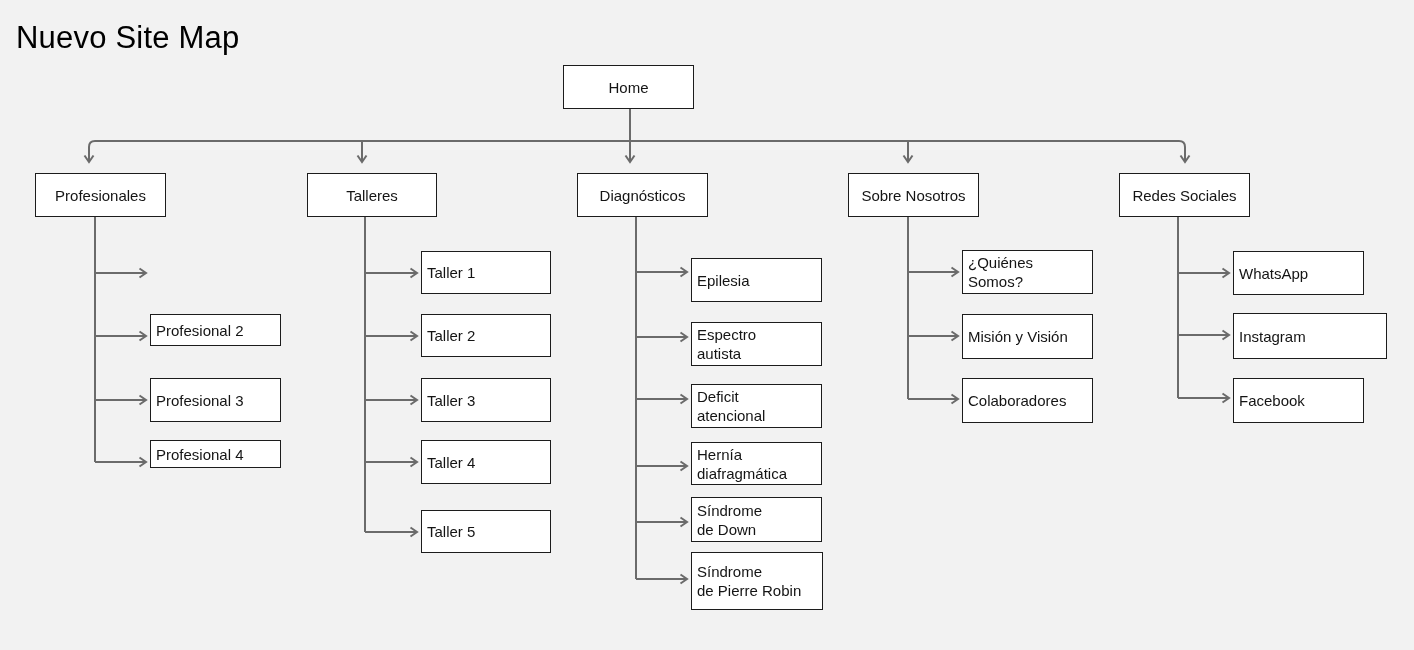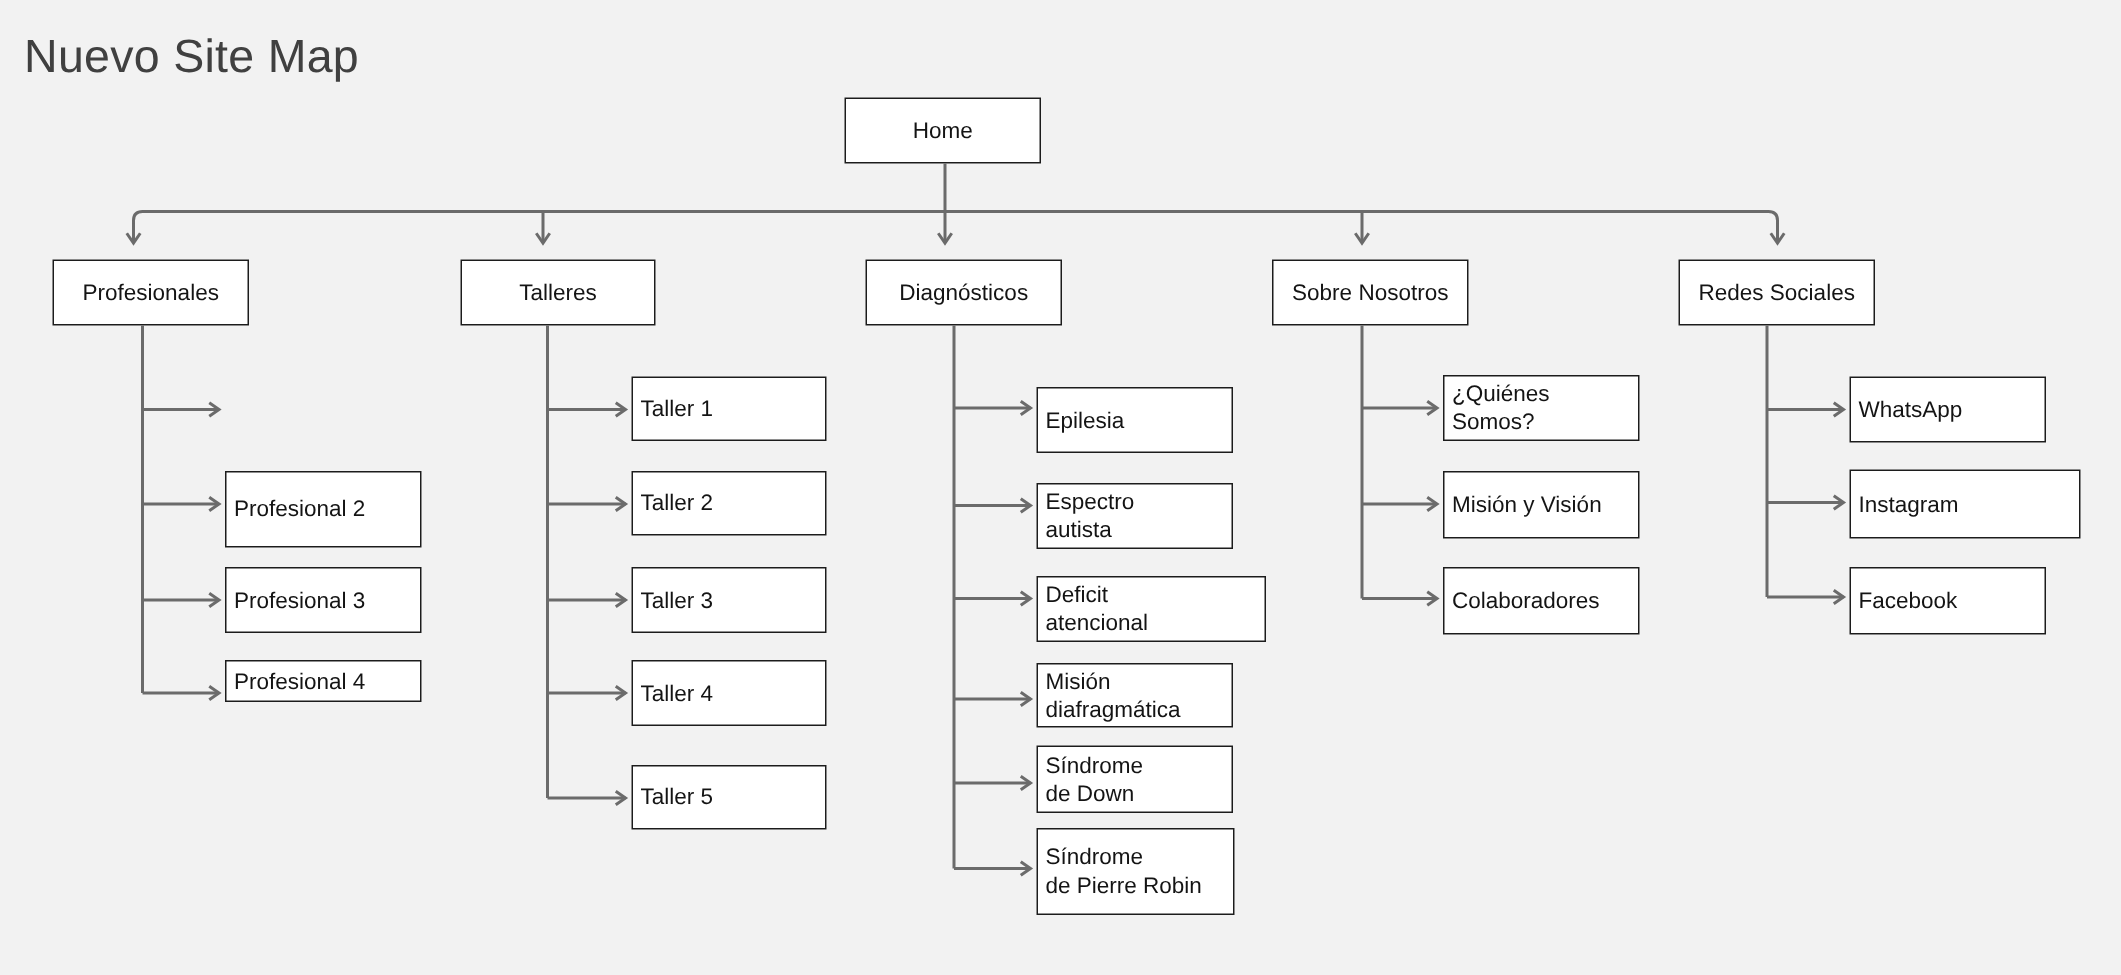--- a/index.html
+++ b/index.html
@@ -7,21 +7,21 @@
     --box_fill:#ffffff;
     --box_border:#1c1c1c;
     --connector:#6b6b6b;
     --text:#141414;
   }
   html,body{margin:0;padding:0;}
   body{background:var(--background);font-family:"Liberation Sans","DejaVu Sans",sans-serif;}
   .canvas{position:relative;width:1414px;height:650px;background:var(--background);overflow:hidden;}
   .page-title{
     position:absolute;left:16px;top:20px;
-    font-size:31px;font-weight:500;color:#404040;
+    font-size:31px;font-weight:500;color:#000000;
     letter-spacing:0.2px;
   }
   svg.wires{position:absolute;left:0;top:0;}
   svg.wires path, svg.wires line{stroke:var(--connector);stroke-width:2;fill:none;}
   #arrow path{stroke:var(--connector);stroke-width:2;fill:none;}
   .node{
     position:absolute;box-sizing:border-box;
     background:var(--box_fill);
     border:1.7px solid var(--box_border);
     color:var(--text);
@@ -87,36 +87,36 @@
   </svg>
 
   <div class="node center" style="left:563px;top:65px;width:131px;height:44px">Home</div>
 
   <div class="node center" style="left:35px;top:173px;width:131px;height:44px">Profesionales</div>
   <div class="node center" style="left:577px;top:173px;width:131px;height:44px">Diagnósticos</div>
   <div class="node center" style="left:307px;top:173px;width:130px;height:44px">Talleres</div>
   <div class="node center" style="left:848px;top:173px;width:131px;height:44px">Sobre Nosotros</div>
   <div class="node center" style="left:1119px;top:173px;width:131px;height:44px">Redes Sociales</div>
 
-  <div class="node" style="left:150px;top:314px;width:131px;height:51px">Profesional 2</div>
+  <div class="node" style="left:150px;top:314px;width:131px;height:32px">Profesional 2</div>
   <div class="node" style="left:150px;top:378px;width:131px;height:44px">Profesional 3</div>
   <div class="node" style="left:150px;top:440px;width:131px;height:28px">Profesional 4</div>
 
   <div class="node" style="left:421px;top:251px;width:130px;height:43px">Taller 1</div>
   <div class="node" style="left:421px;top:314px;width:130px;height:43px">Taller 2</div>
   <div class="node" style="left:421px;top:378px;width:130px;height:44px">Taller 3</div>
   <div class="node" style="left:421px;top:440px;width:130px;height:44px">Taller 4</div>
   <div class="node" style="left:421px;top:510px;width:130px;height:43px">Taller 5</div>
 
   <div class="node" style="left:691px;top:258px;width:131px;height:44px">Epilesia</div>
   <div class="node" style="left:691px;top:322px;width:131px;height:44px">Espectro
 autista</div>
-  <div class="node" style="left:691px;top:384px;width:153px;height:44px">Deficit
+  <div class="node" style="left:691px;top:384px;width:131px;height:44px">Deficit
 atencional</div>
-  <div class="node" style="left:691px;top:442px;width:131px;height:43px">Misión
+  <div class="node" style="left:691px;top:442px;width:131px;height:43px">Hernía
 diafragmática</div>
   <div class="node" style="left:691px;top:497px;width:131px;height:45px">Síndrome
 de Down</div>
   <div class="node" style="left:691px;top:552px;width:132px;height:58px">Síndrome
 de Pierre Robin</div>
 
   <div class="node" style="left:962px;top:250px;width:131px;height:44px">¿Quiénes Somos?</div>
   <div class="node" style="left:962px;top:314px;width:131px;height:45px">Misión y Visión</div>
   <div class="node" style="left:962px;top:378px;width:131px;height:45px">Colaboradores</div>
 

